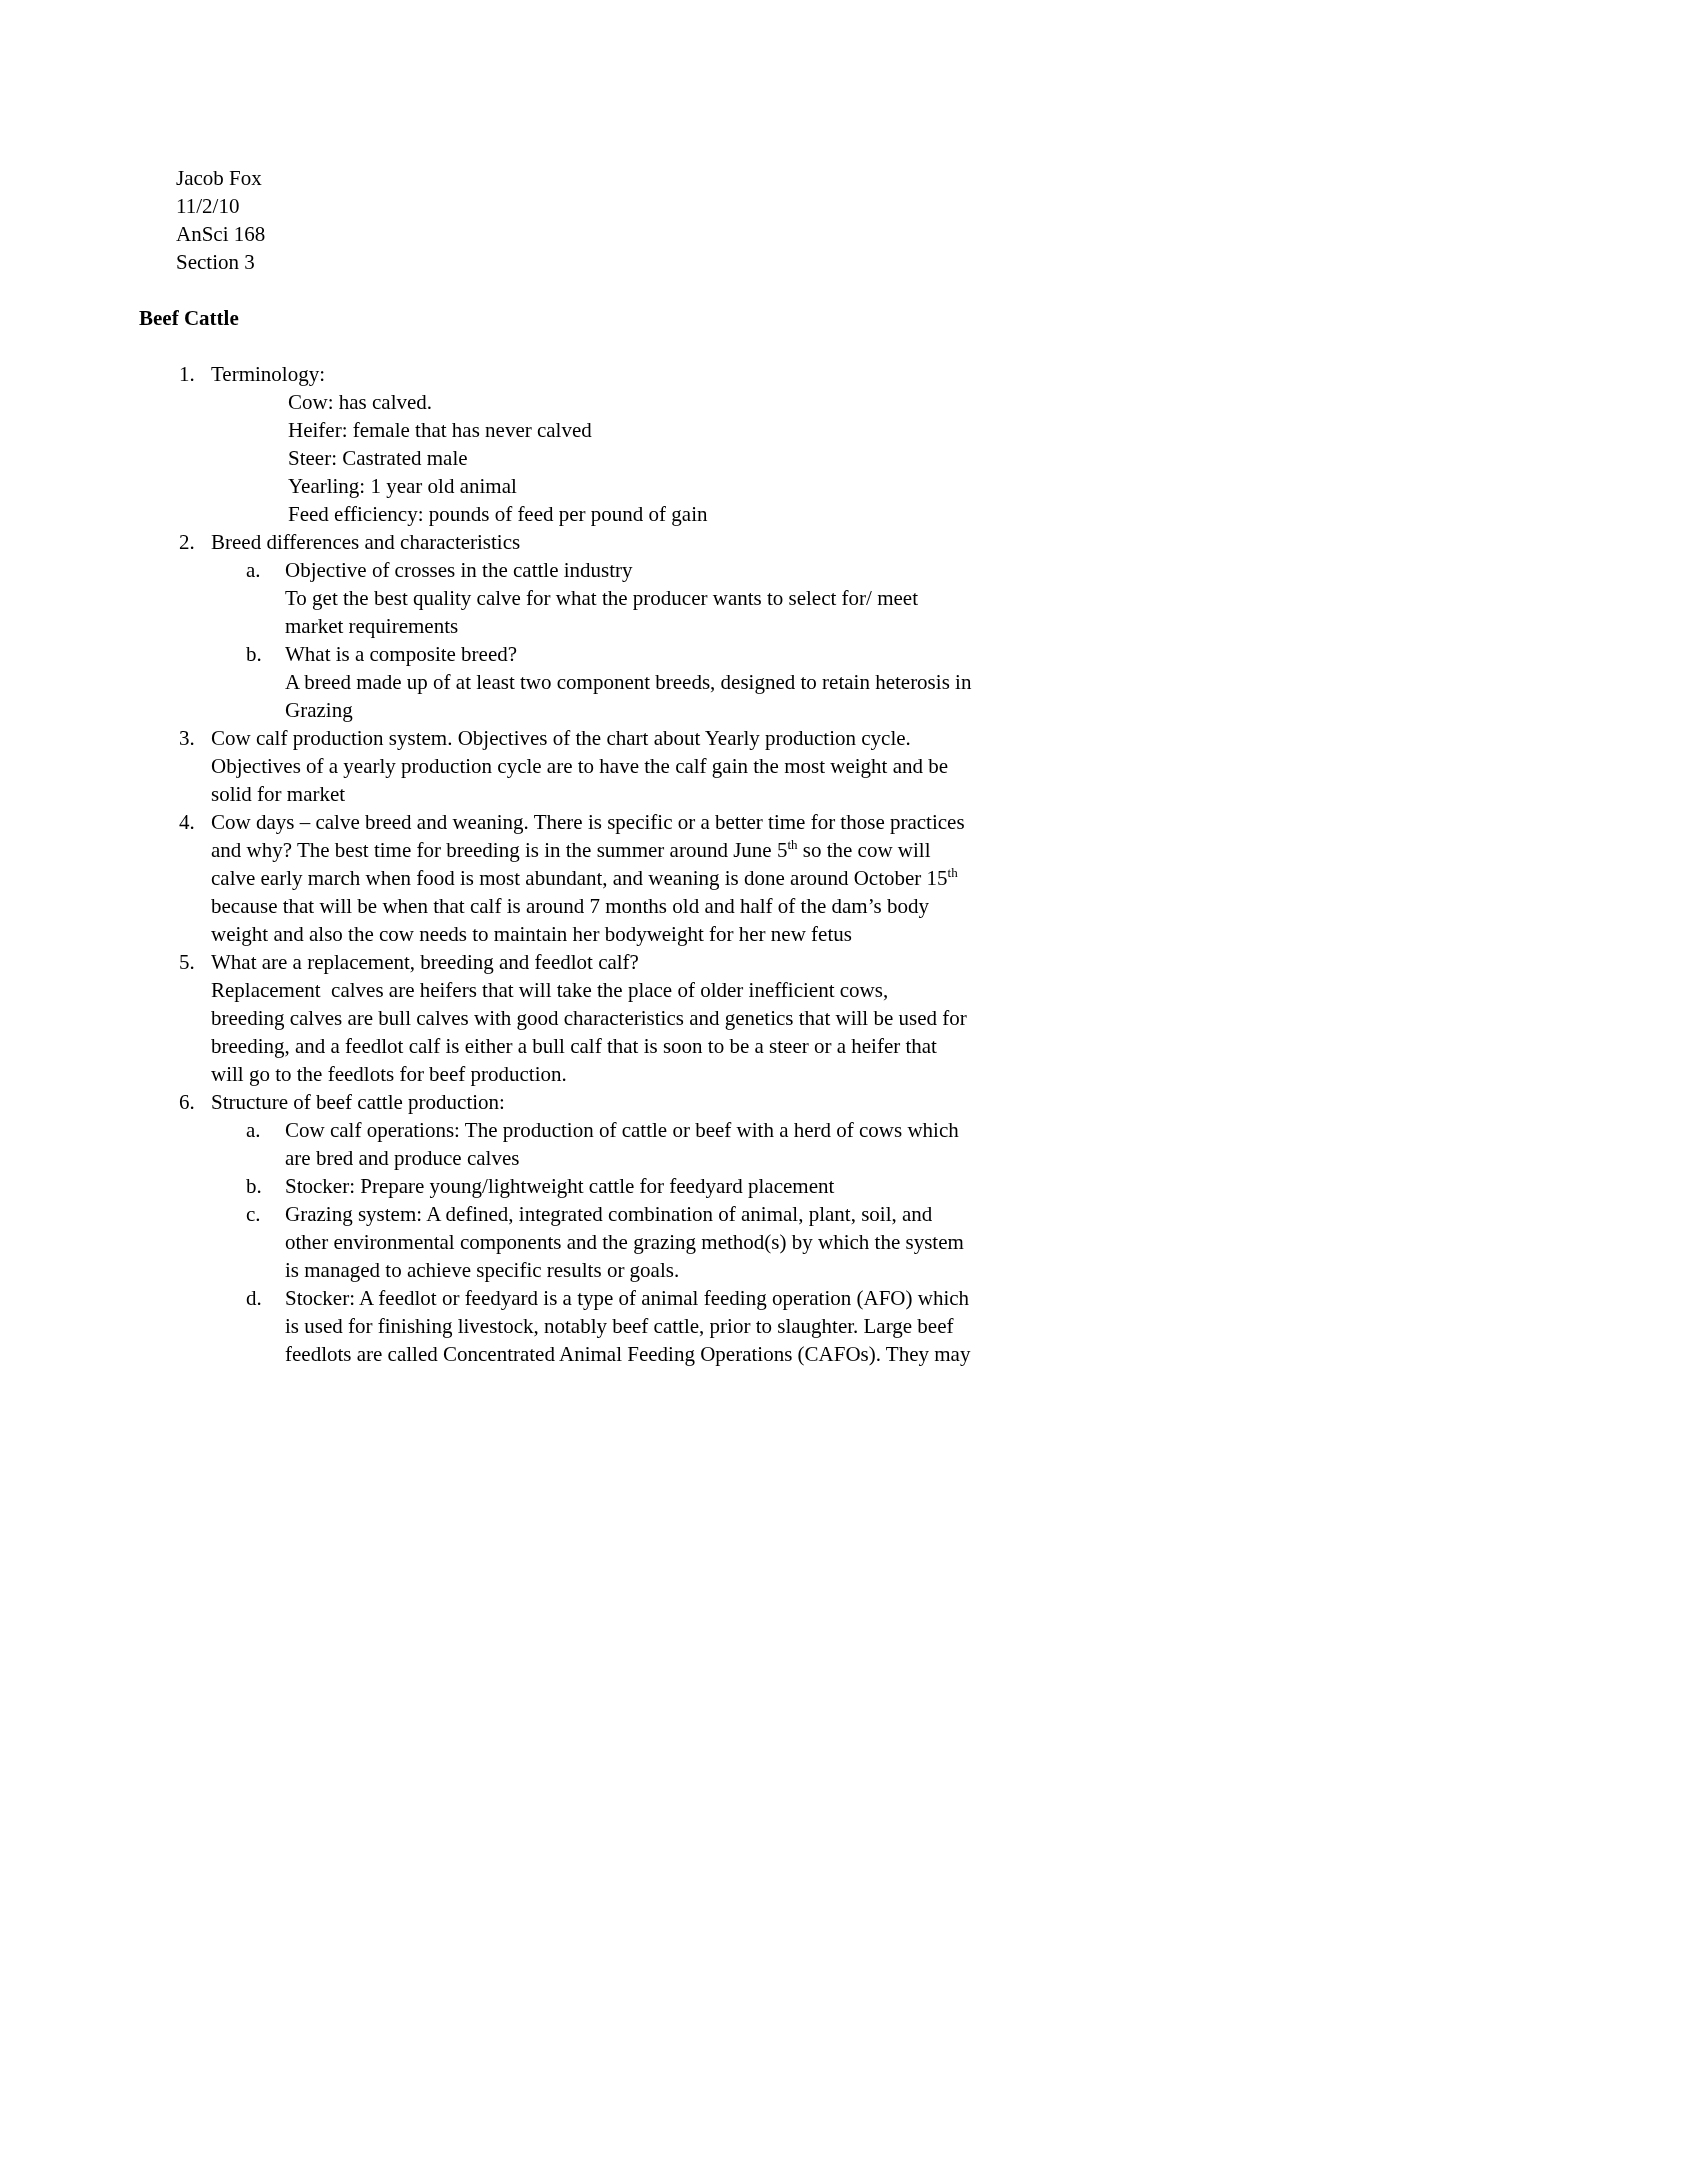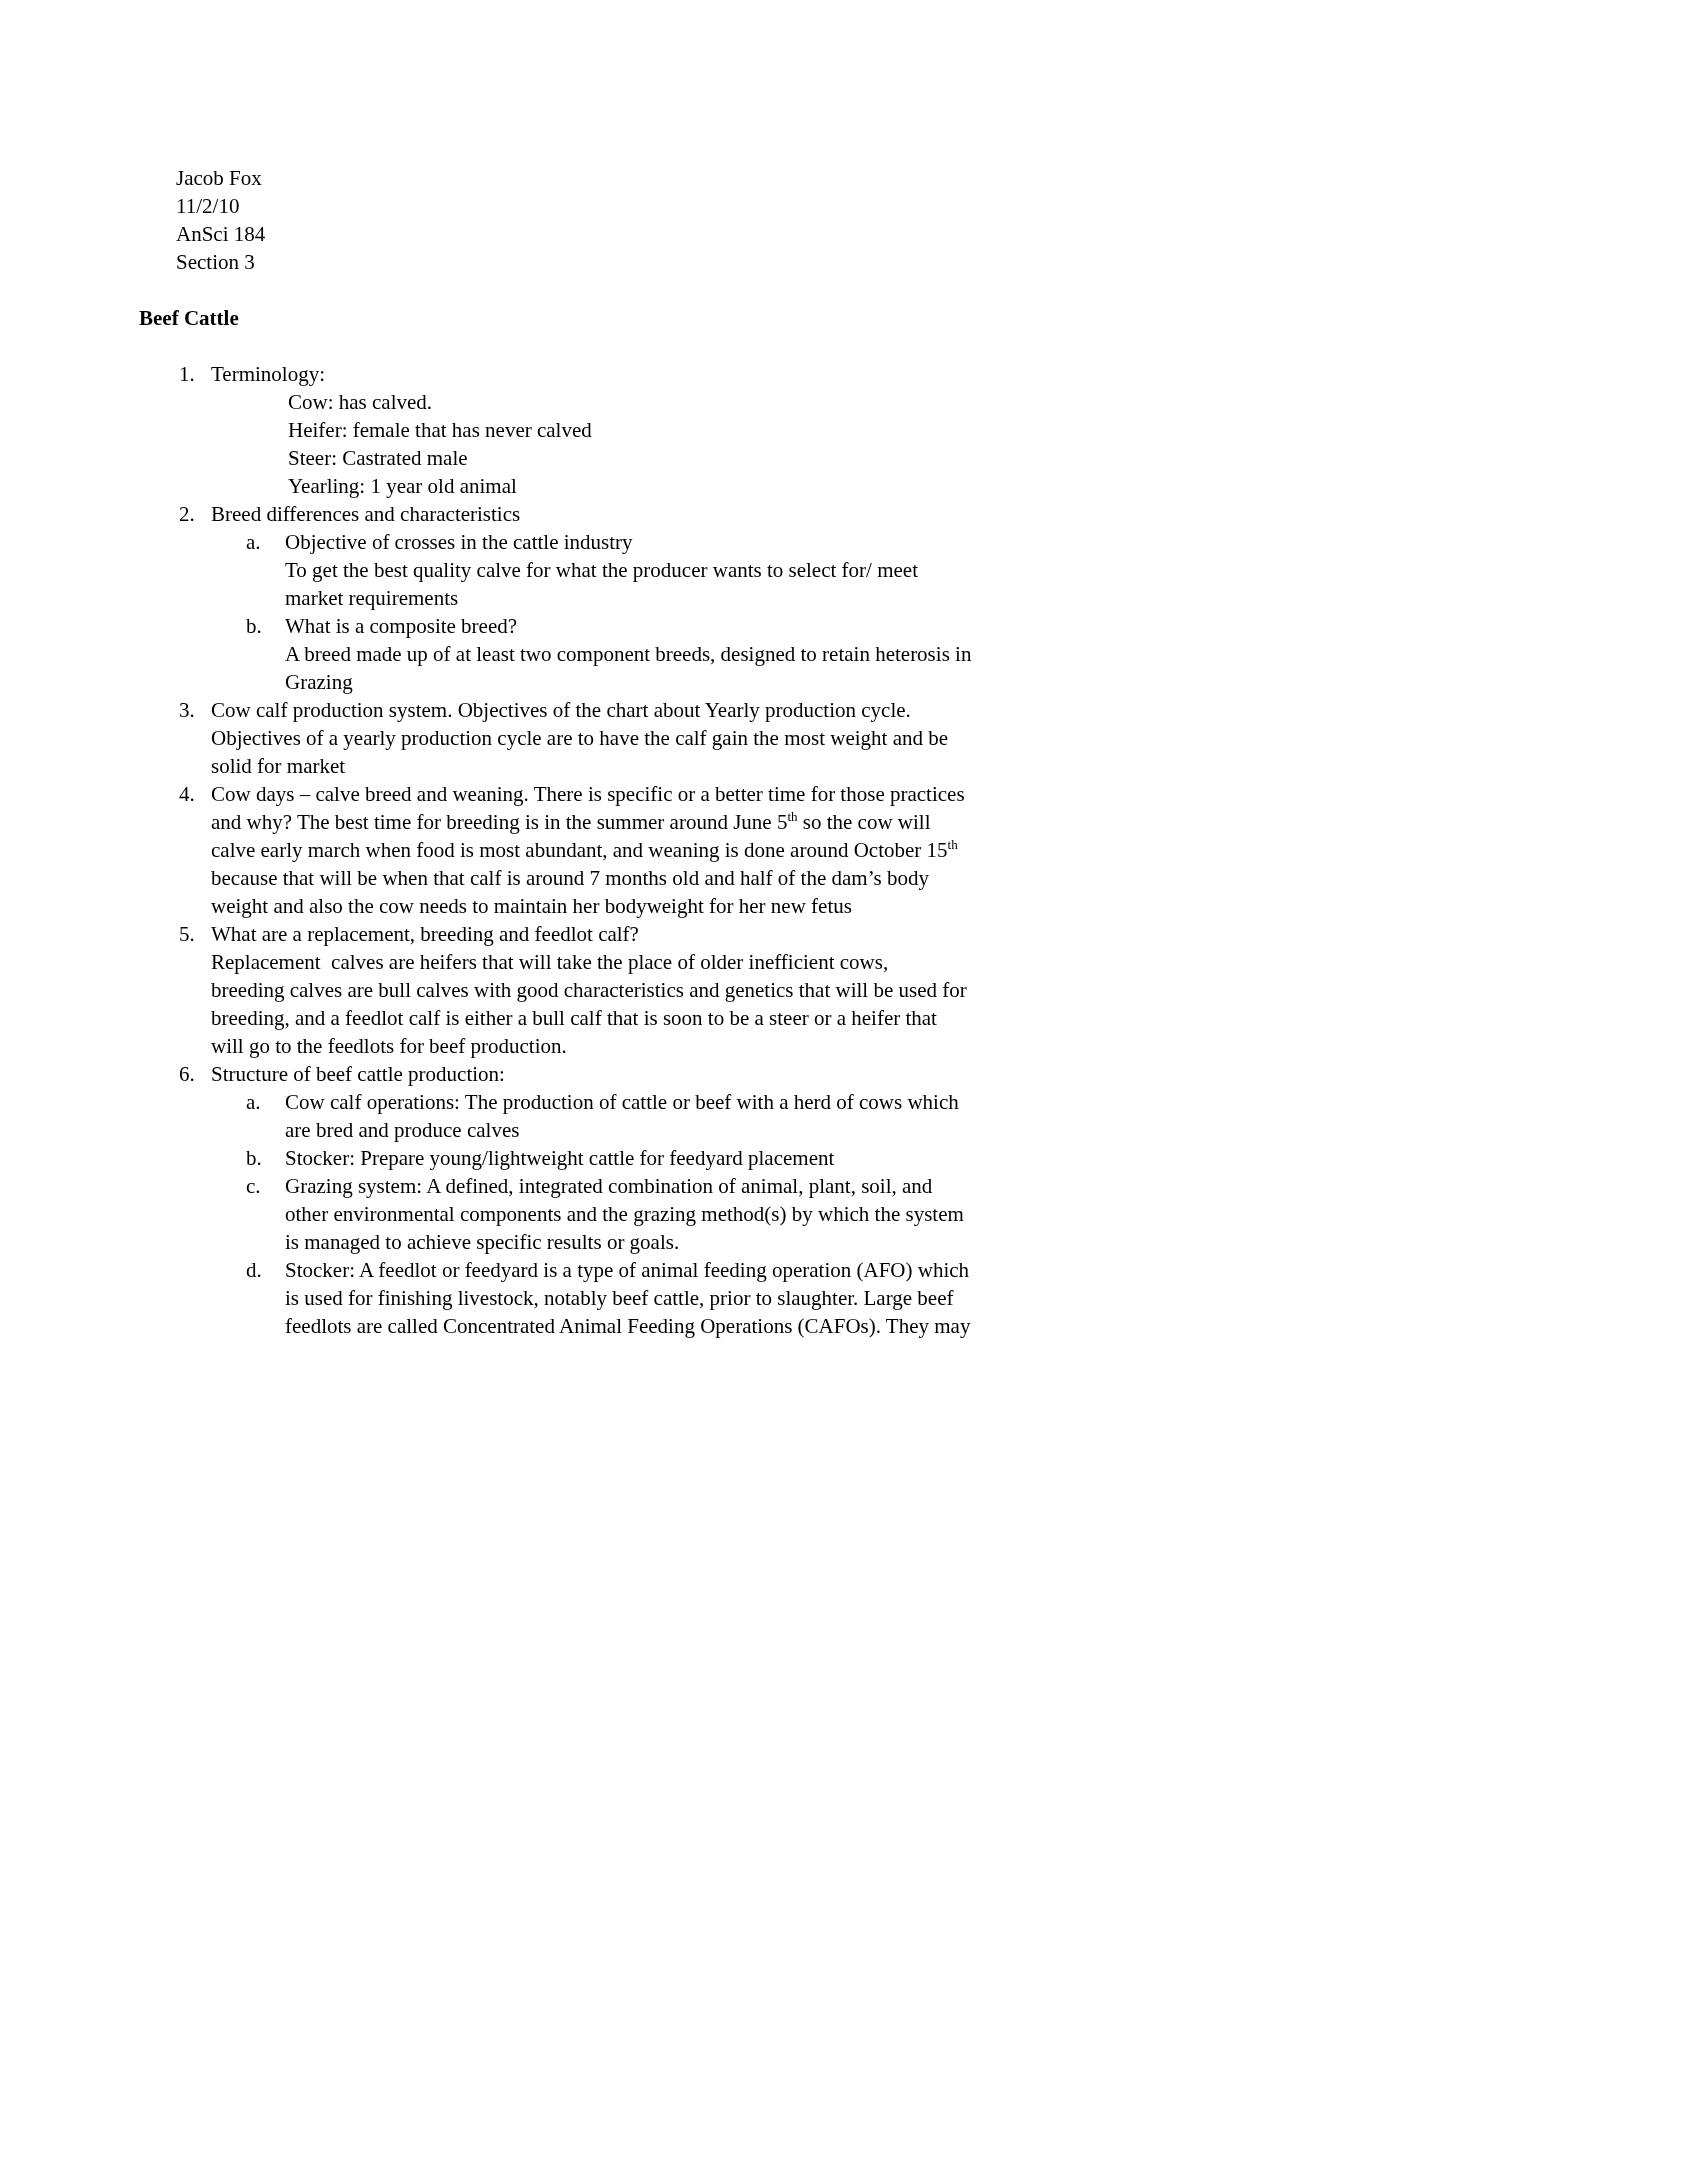--- a/index.html
+++ b/index.html
@@ -35,39 +35,40 @@
 </style>
 </head>
 <body>
 
 <div class="page">
   <div class="content">
 
     <div class="header-block">
       <div class="line">Jacob Fox</div>
       <div class="line">11/2/10</div>
-      <div class="line">AnSci 184</div>
+      <div class="line">AnSci 168</div>
       <div class="line">Section 3</div>
     </div>
 
     <div class="spacer"></div>
 
     <div class="title line">Beef Cattle</div>
 
     <div class="spacer"></div>
 
     <div class="li">
       <span class="marker">1.</span>
       <div class="line">Terminology:</div>
     </div>
     <div class="terms">
       <div class="line">Cow: has calved.</div>
       <div class="line">Heifer: female that has never calved</div>
       <div class="line">Steer: Castrated male</div>
       <div class="line">Yearling: 1 year old animal</div>
+      <div class="line">Feed efficiency: pounds of feed per pound of gain</div>
     </div>
 
     <div class="li">
       <span class="marker">2.</span>
       <div class="line">Breed differences and characteristics</div>
     </div>
     <div class="sub">
       <span class="marker">a.</span>
       <div>
         <div class="line">Objective of crosses in the cattle industry</div>

